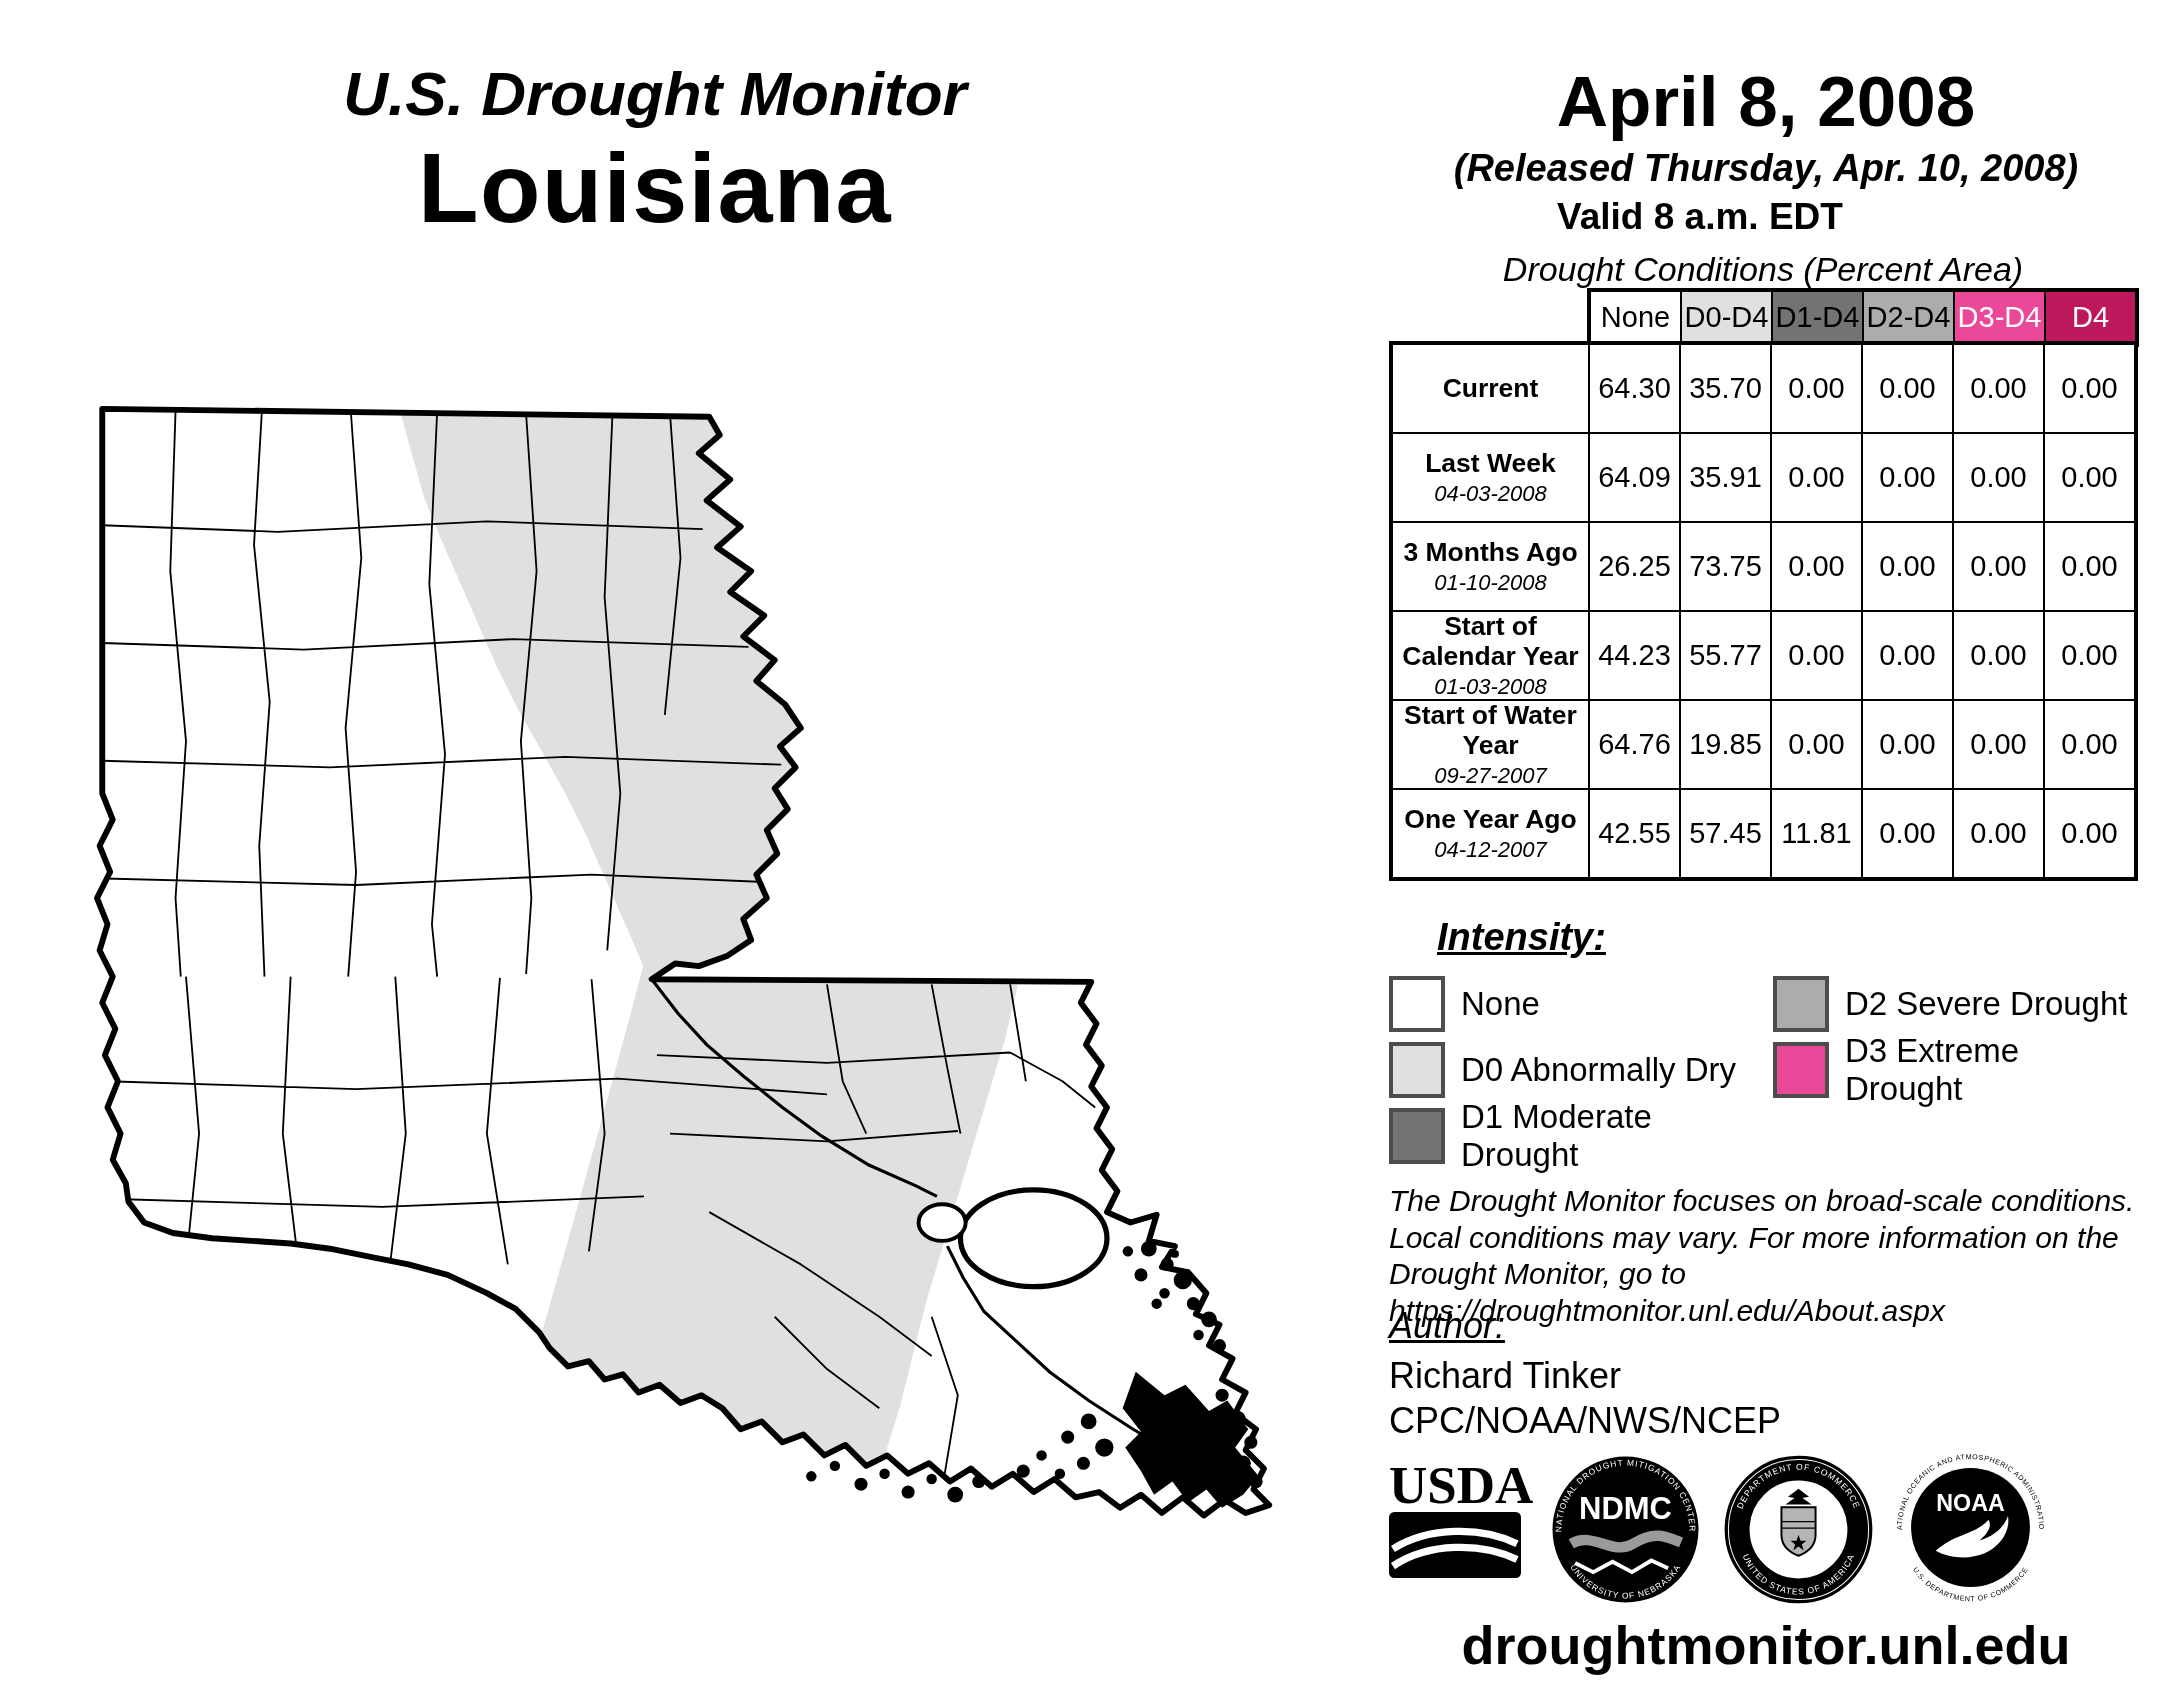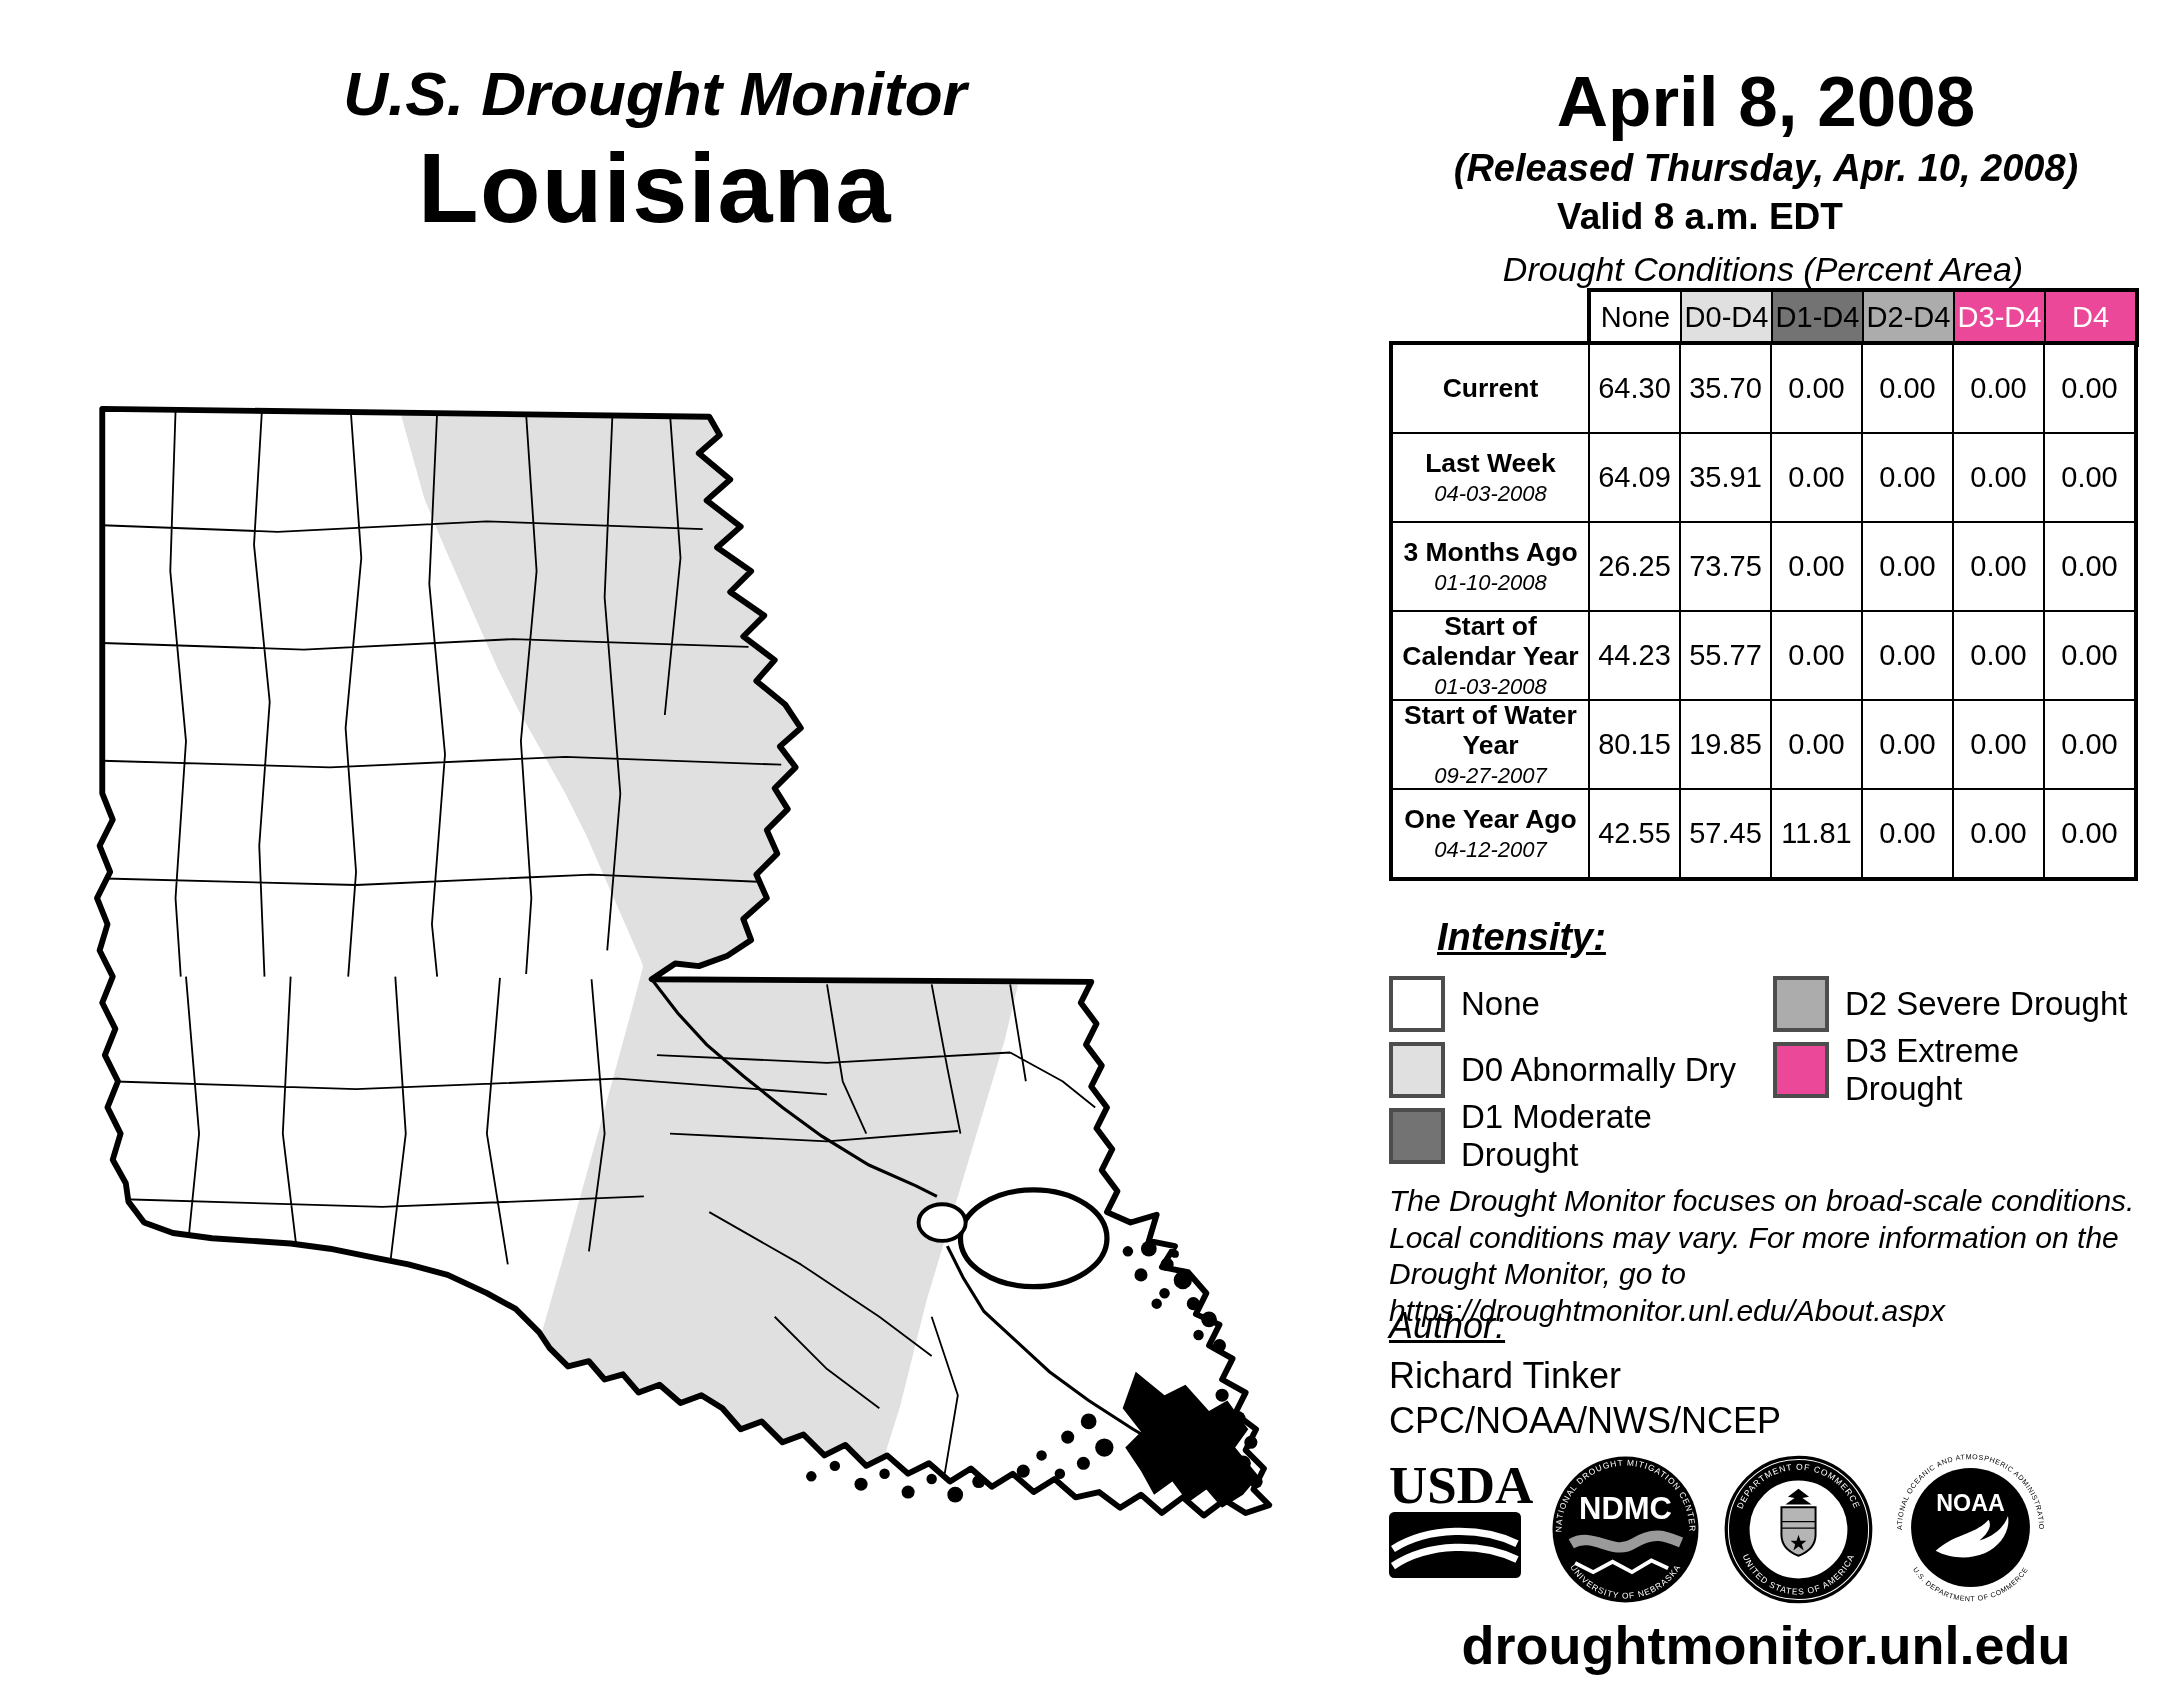--- a/index.html
+++ b/index.html
@@ -17,21 +17,21 @@
   .hdr-grid{left:1587px;top:288px;display:grid;grid-template-columns:repeat(6,91px);grid-auto-rows:53px;border:3.3px solid #000;background:#000;}
   .body-grid{left:1389px;top:341px;display:grid;grid-template-columns:197px repeat(6,91px);grid-auto-rows:89px;border:3.3px solid #000;background:#fca5a5;}
   .cell{border:1.3px solid #000;display:flex;align-items:center;justify-content:center;background:#fff;}
   .hc{font-size:29px;}
   .hc.dark{color:#fff;}
   .bg-none{background:#ffffff;}
   .bg-d0{background:#e0e0e0;}
   .bg-d1{background:#737373;}
   .bg-d2{background:#acacac;}
   .bg-d3{background:#ec4899;text-align:center;}
-  .bg-d4{background:#ec4899;}
+  .bg-d4{background:#be185d;}
   .lblcell{flex-direction:column;padding:1.3px;}
   .rowlbl{font-size:26.5px;font-weight:bold;text-align:center;line-height:1.15;}
   .rowdate{font-size:22px;font-style:italic;margin-top:2.6px;}
   .valcell{font-size:29px;}
   
   .int-head{left:1389px;top:916px;font-size:38px;font-weight:bold;font-style:italic;text-decoration:underline;margin-left:48px;}
   .legend-grid{left:1389px;top:971px;display:grid;grid-template-columns:384px 370px;grid-template-rows:repeat(3,66px);grid-auto-flow:column;align-items:center;}
   .leg-item{display:flex;align-items:center;gap:16px;}
   .swatch{width:56px;height:56px;border:4px solid #4d4d4d;box-sizing:border-box;flex:0 0 auto;}
   .leg-label{font-size:33px;}
@@ -208,21 +208,21 @@
   <div class="cell valcell">55.77</div>
   <div class="cell valcell">0.00</div>
   <div class="cell valcell">0.00</div>
   <div class="cell valcell">0.00</div>
   <div class="cell valcell">0.00</div>
 
   <div class="cell lblcell">
     <span class="rowlbl">Start of Water Year</span>
     <span class="rowdate">09-27-2007</span>
   </div>
-  <div class="cell valcell">80.15</div>
+  <div class="cell valcell">64.76</div>
   <div class="cell valcell">19.85</div>
   <div class="cell valcell">0.00</div>
   <div class="cell valcell">0.00</div>
   <div class="cell valcell">0.00</div>
   <div class="cell valcell">0.00</div>
 
   <div class="cell lblcell">
     <span class="rowlbl">One Year Ago</span>
     <span class="rowdate">04-12-2007</span>
   </div>

